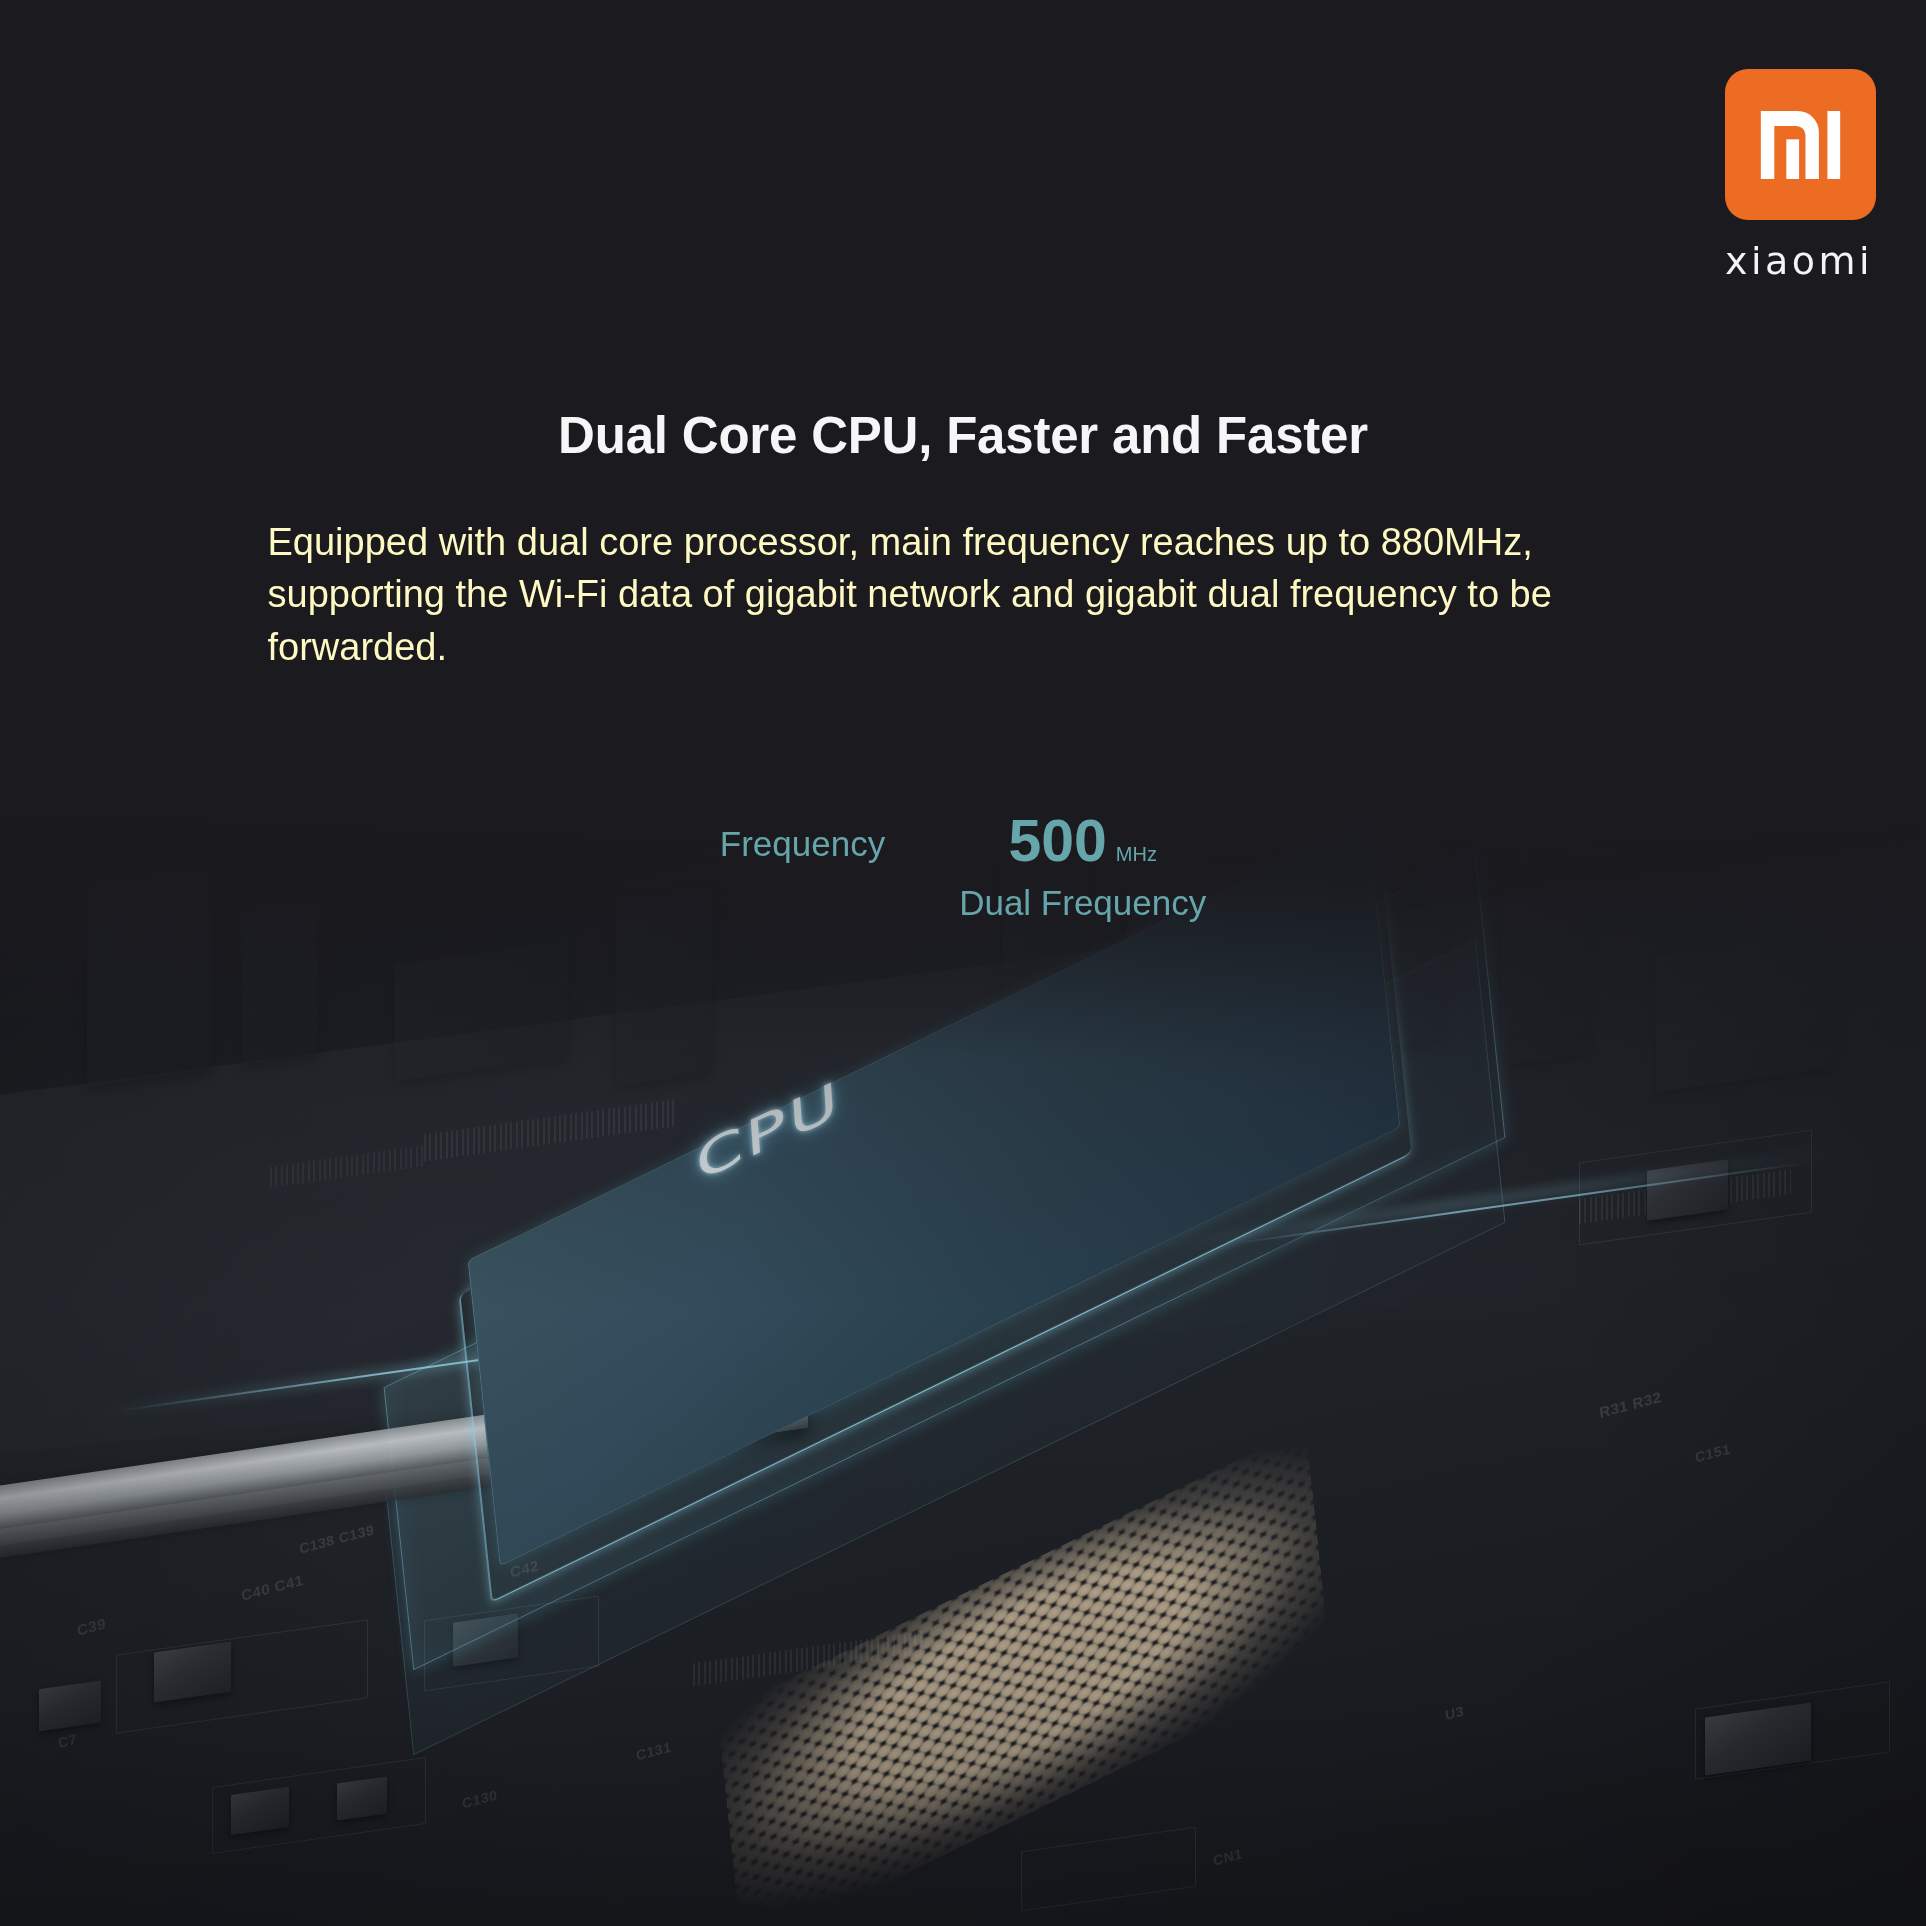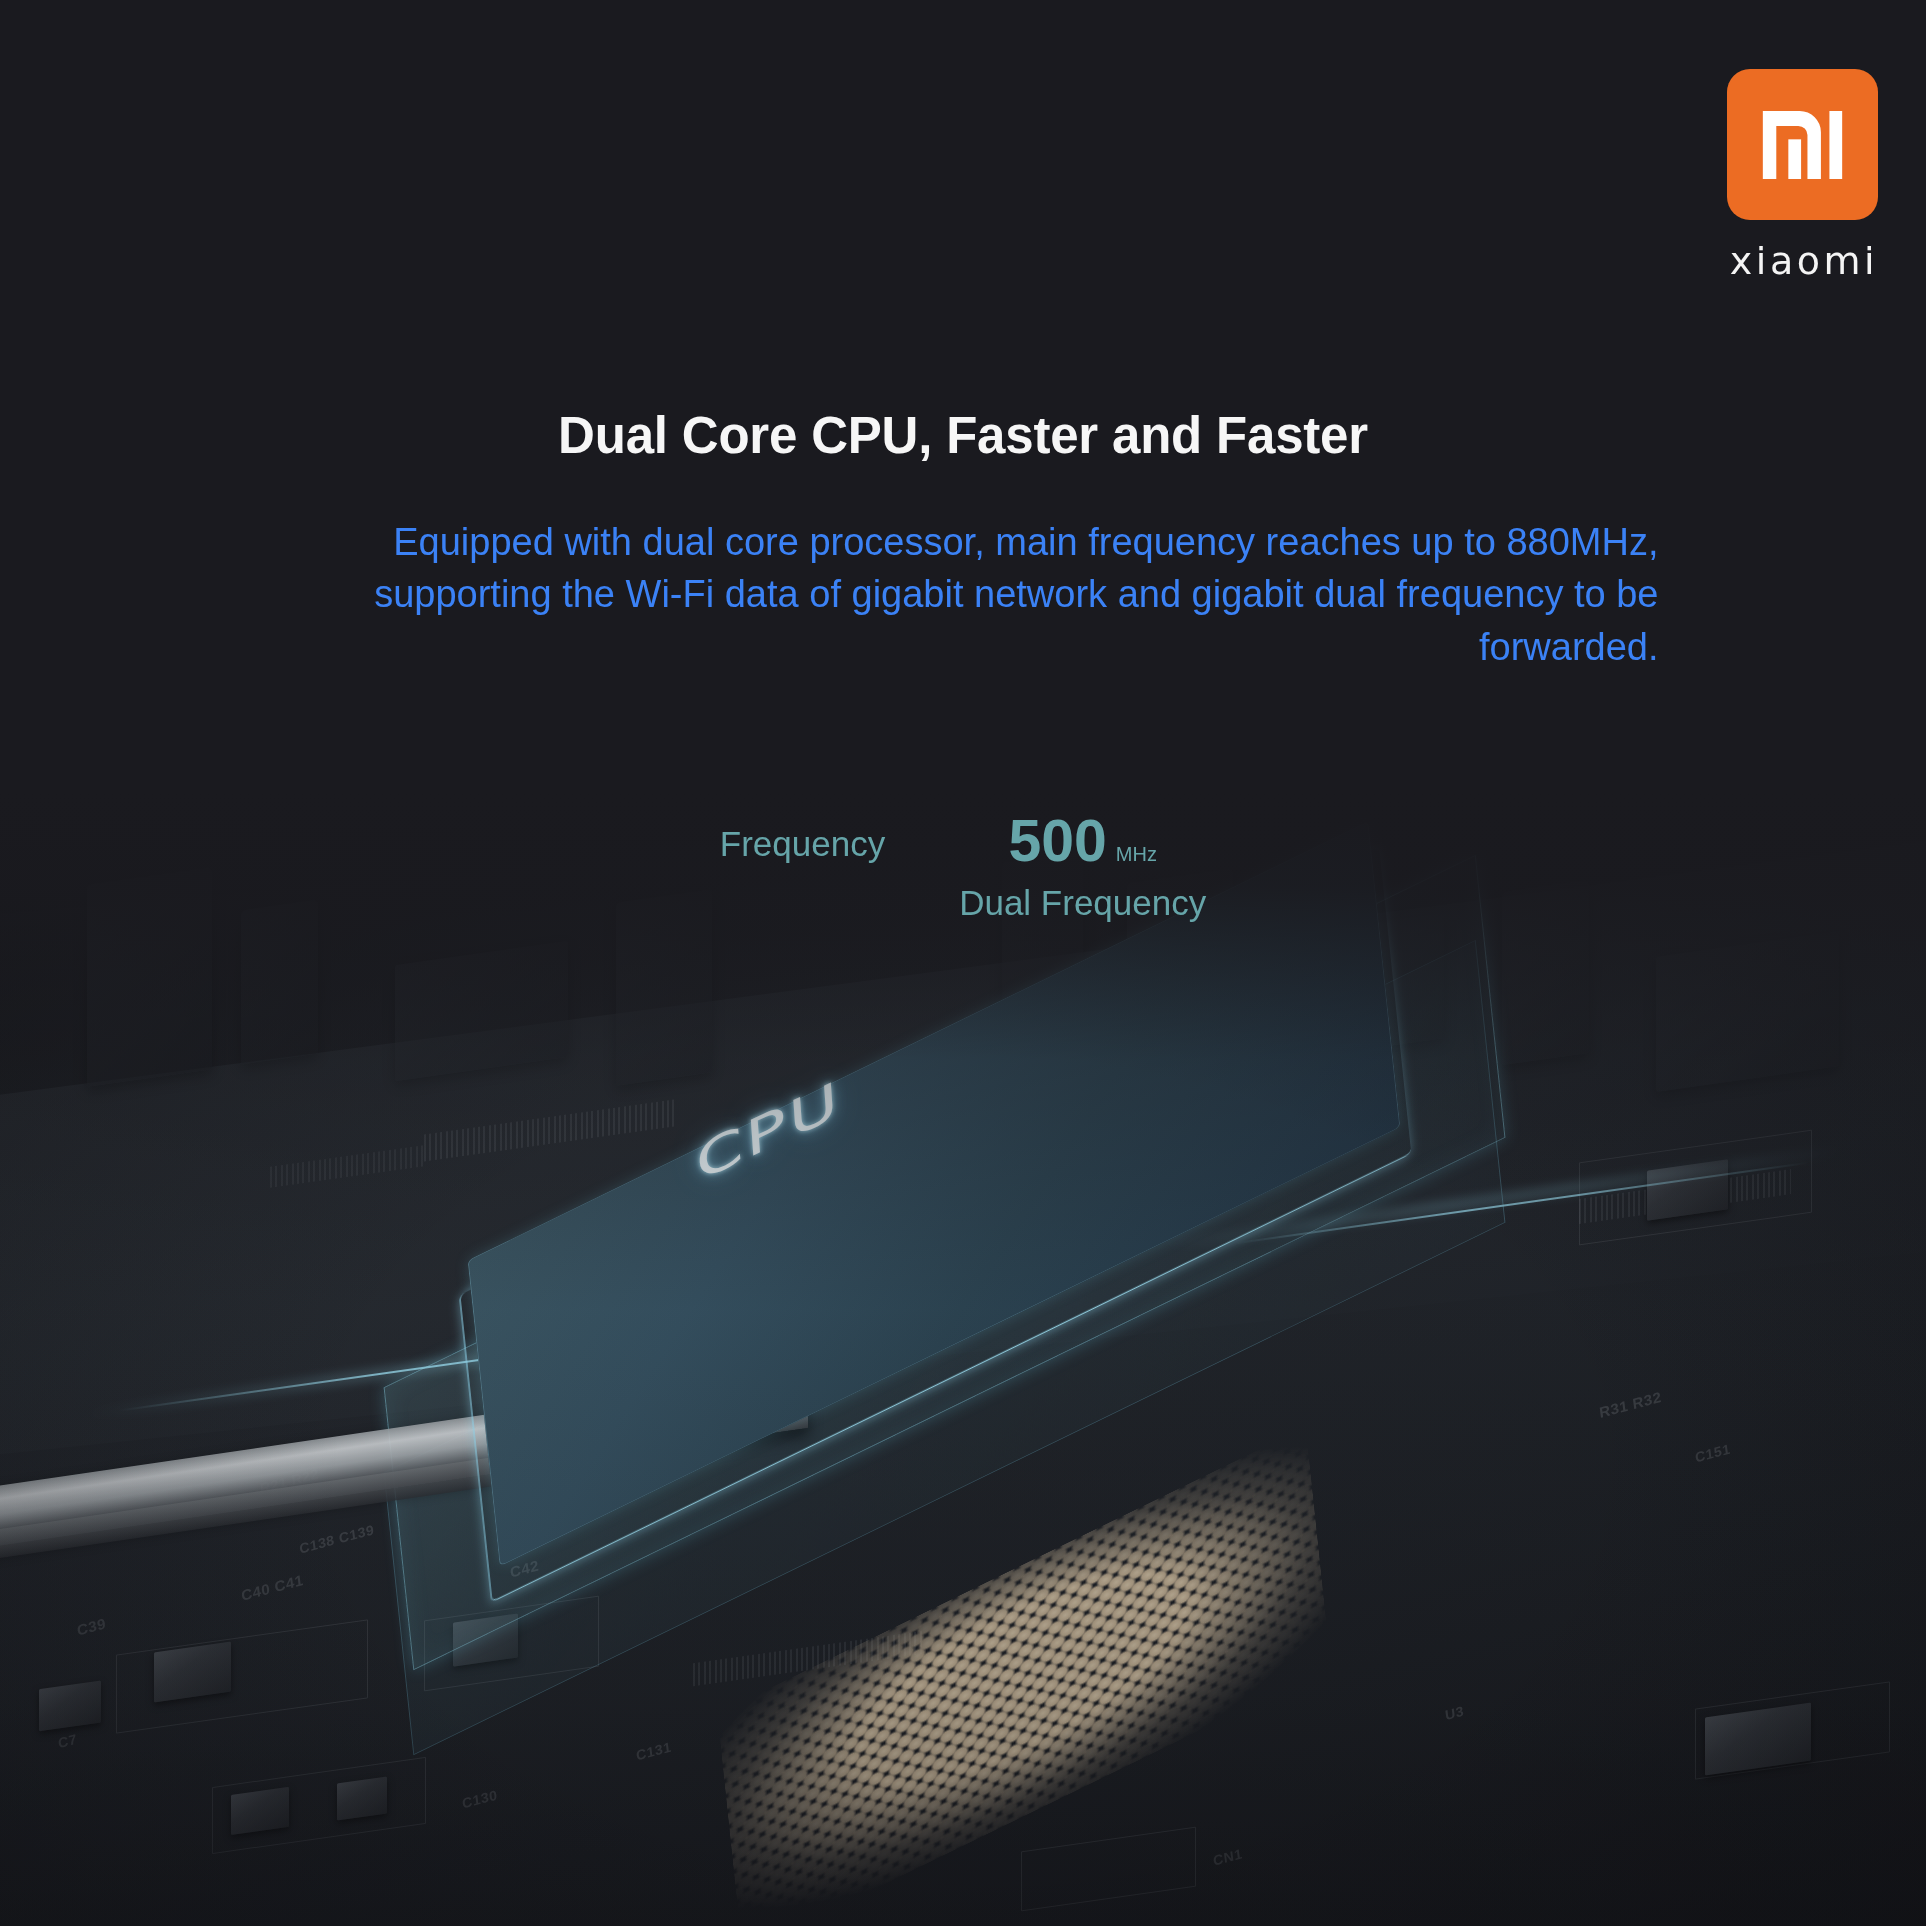--- a/index.html
+++ b/index.html
@@ -287,21 +287,21 @@
     z-index: 20;
   }
 
   .logo-block {
     position: absolute;
     right: 48px;
     top: 69px;
     width: 153px;
     display: flex;
     flex-direction: column;
-    align-items: flex-end;
+    align-items: flex-start;
   }
   .logo-tile {
     width: 151px;
     height: 151px;
     border-radius: 23px;
     background: #ec6c23;
     display: flex;
     align-items: center;
     justify-content: center;
   }
@@ -327,22 +327,22 @@
     letter-spacing: -0.2px;
     line-height: 1.05;
   }
 
   .subtext {
     position: absolute;
     left: 50%;
     transform: translateX(-50%);
     top: 516px;
     width: 1391px;
-    text-align: right;
-    color: #3b82f6;
+    text-align: left;
+    color: #fef9c3;
     font-size: 38px;
     font-weight: 400;
     line-height: 1.38;
   }
 
   .stats {
     position: absolute;
     left: 0; right: 0;
     top: 812px;
     display: flex;

